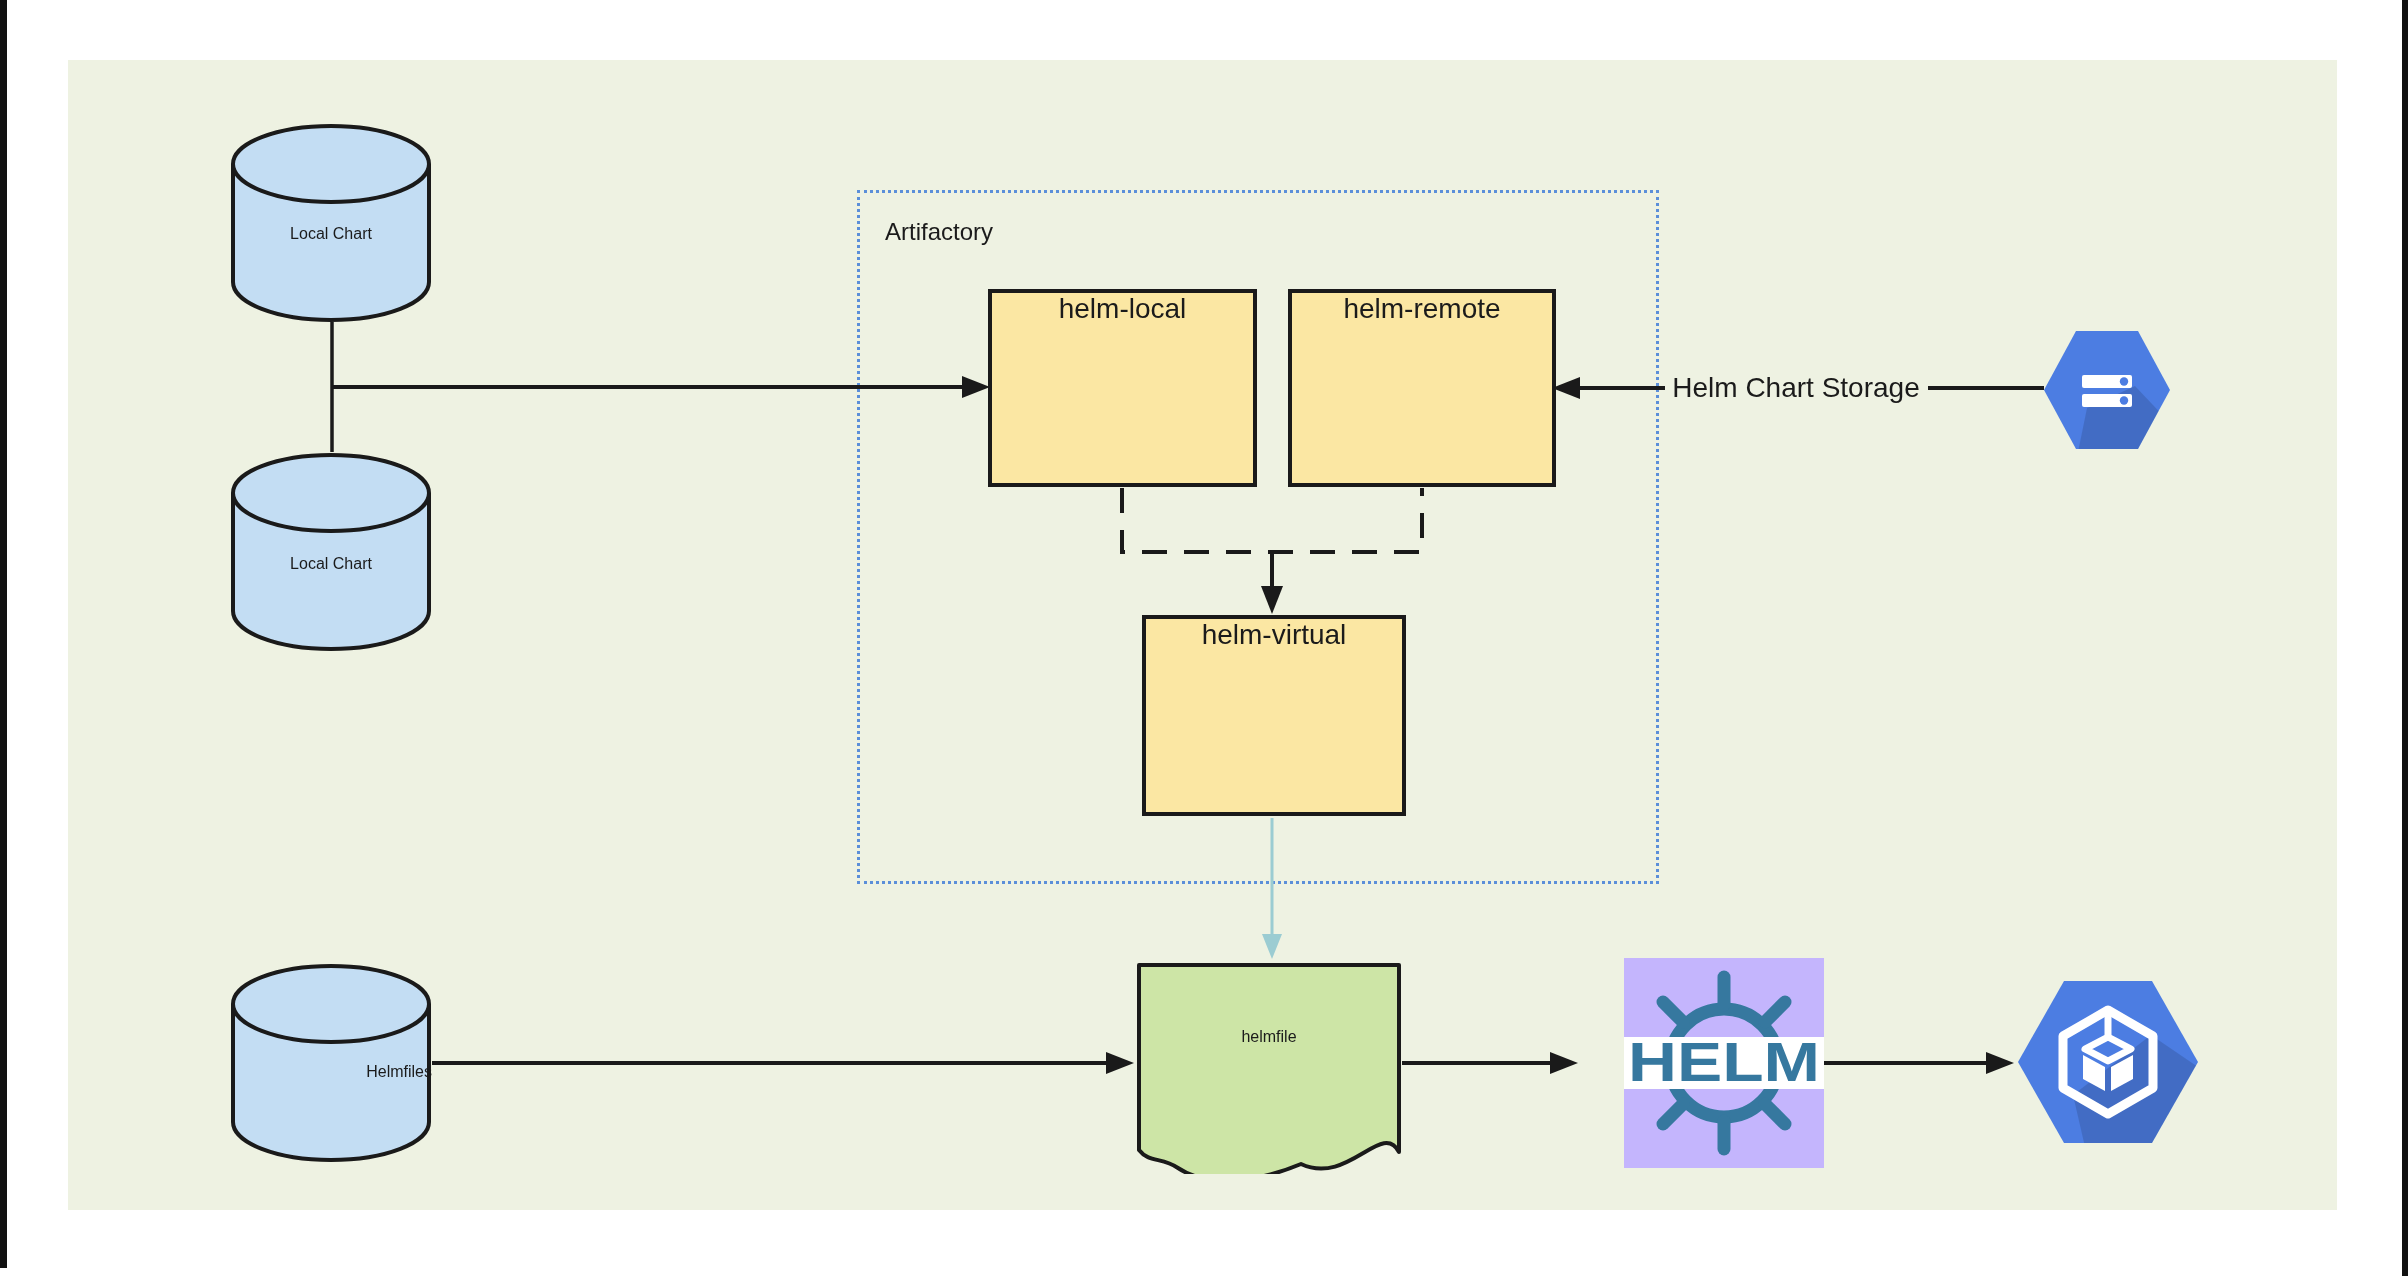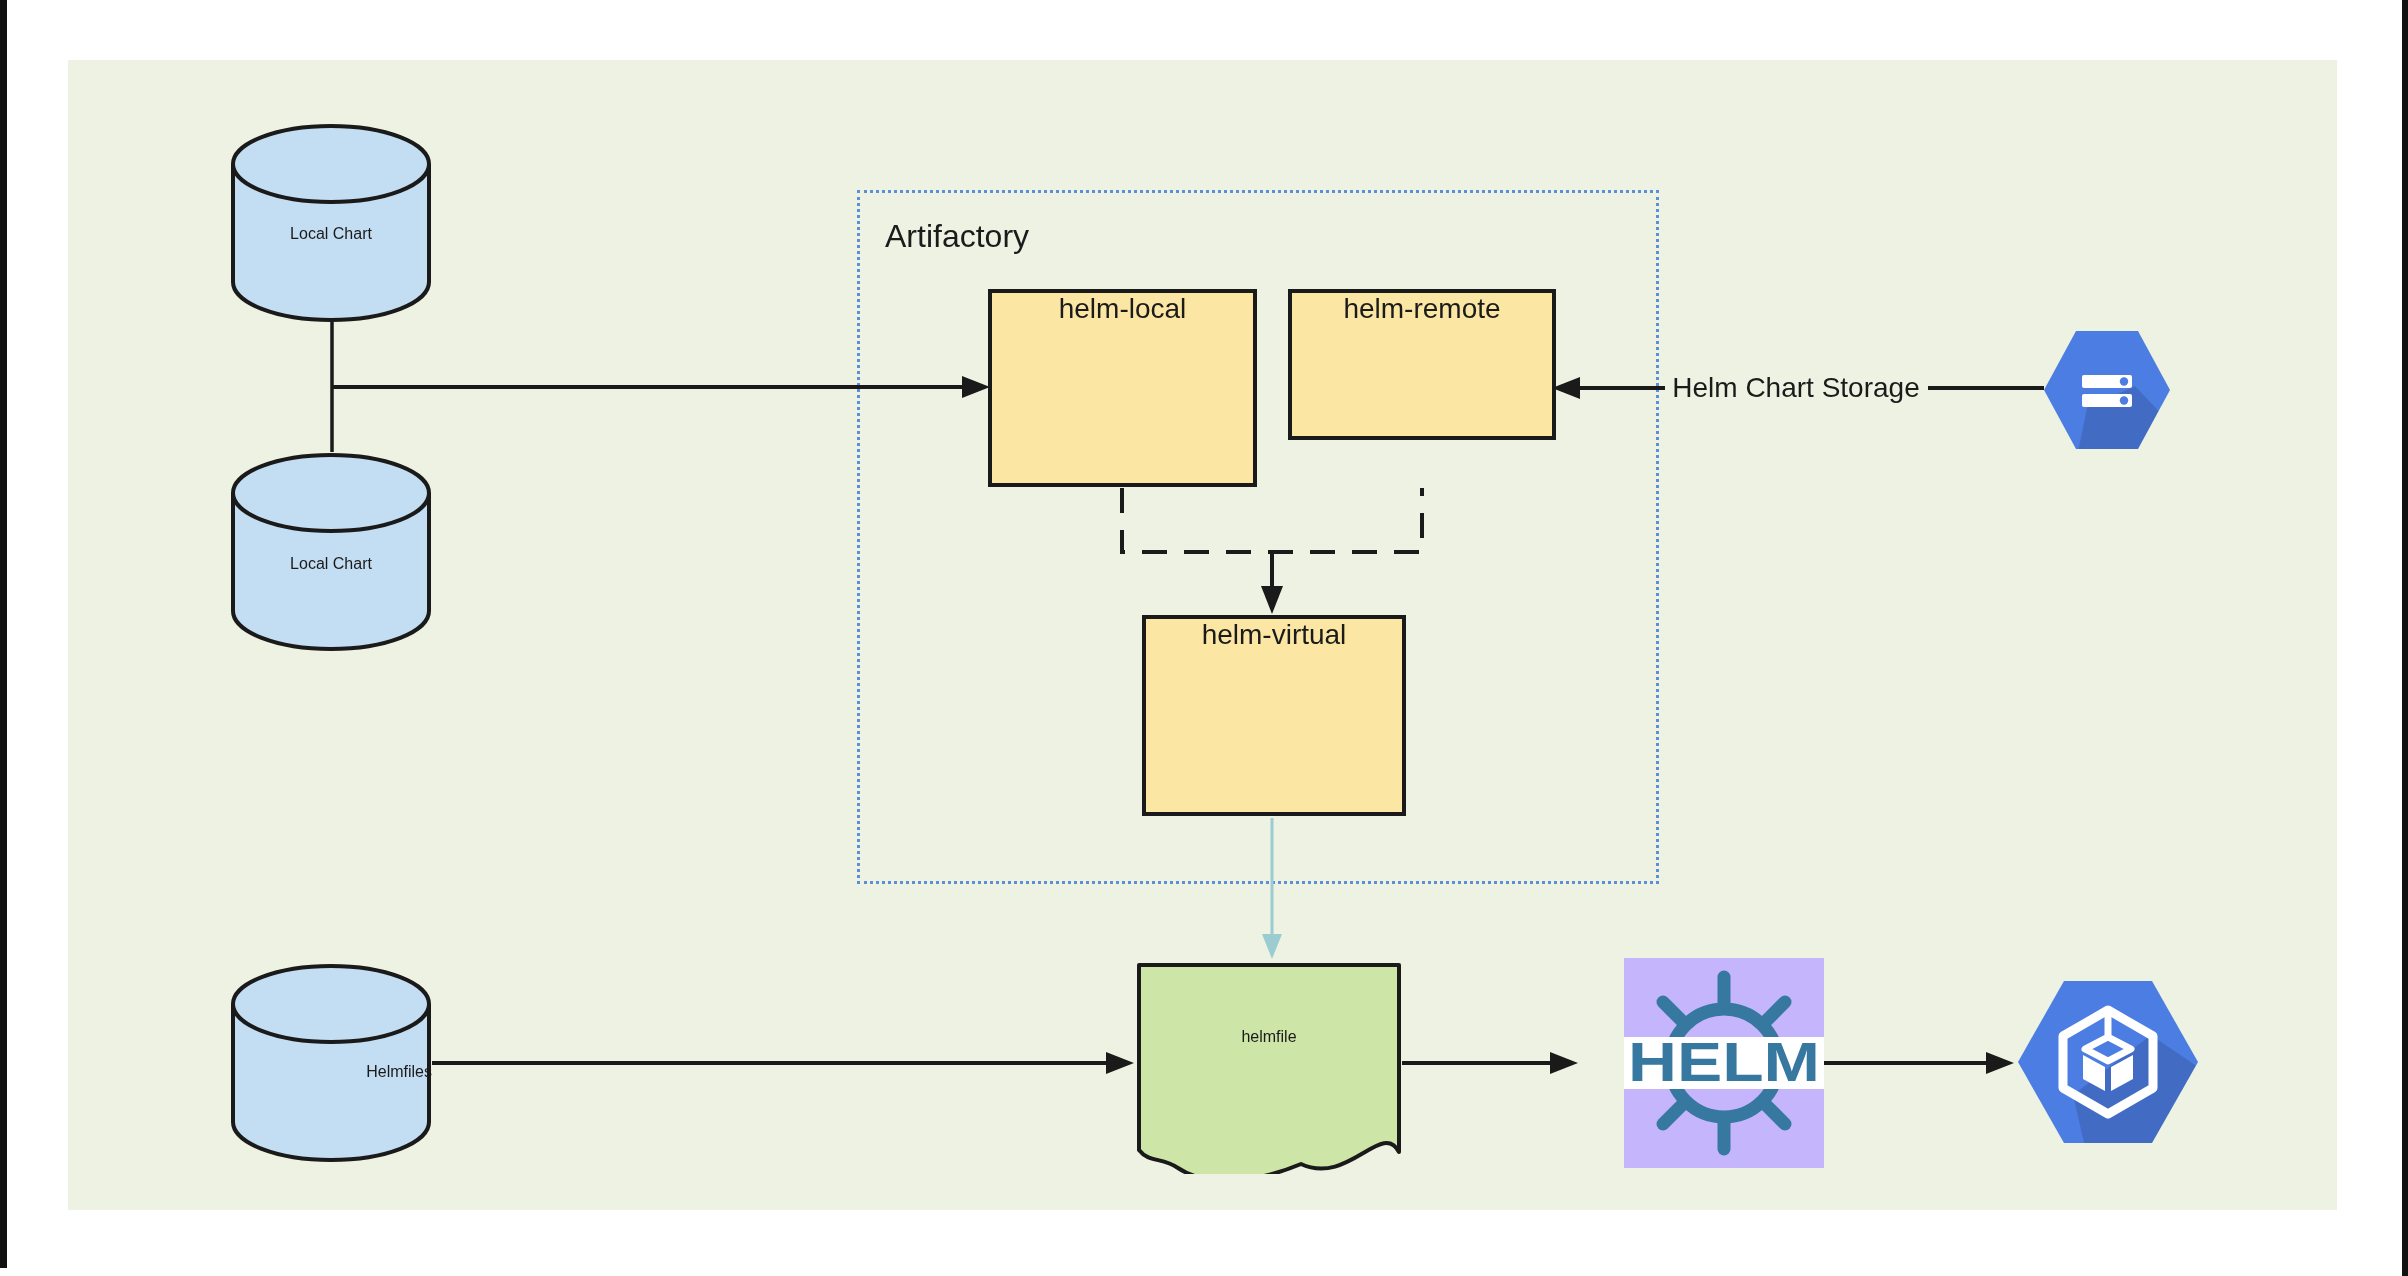--- a/index.html
+++ b/index.html
@@ -8,30 +8,30 @@
     font-family:"Liberation Sans", sans-serif;background:#ffffff;
   }
   .edge-bar{position:absolute;background:var(--edge-bar);}
   .panel{position:absolute;left:68px;top:60px;width:2269px;height:1150px;background:var(--panel-bg);}
   .connectors{position:absolute;left:0;top:0;pointer-events:none;}
   .group-box{
     position:absolute;left:857px;top:190px;width:796px;height:688px;
     border:3px dotted var(--artifactory-border);
   }
   .group-label{
-    position:absolute;left:885px;top:218px;font-size:32px;color:var(--label-color);
+    position:absolute;left:885px;top:218px;font-size:24px;color:var(--label-color);
   }
   .node-box{
     position:absolute;background:var(--box-fill);
     border:4px solid var(--shape-border);box-sizing:border-box;
     display:flex;align-items:flex-start;justify-content:center;
     font-size:28px;color:var(--label-color);
   }
   .box-helm-local{left:988px;top:289px;width:269px;height:198px;}
-  .box-helm-remote{left:1288px;top:289px;width:268px;height:151px;}
+  .box-helm-remote{left:1288px;top:289px;width:268px;height:198px;}
   .box-helm-virtual{left:1142px;top:615px;width:264px;height:201px;}
   .shape{position:absolute;}
   .shape-label{
     position:absolute;text-align:center;font-size:16px;color:var(--label-color);
     pointer-events:none;
   }
   .edge-label{
     position:absolute;left:1660px;top:371px;width:272px;height:34px;
     text-align:center;font-size:28px;line-height:34px;color:var(--label-color);
   }

